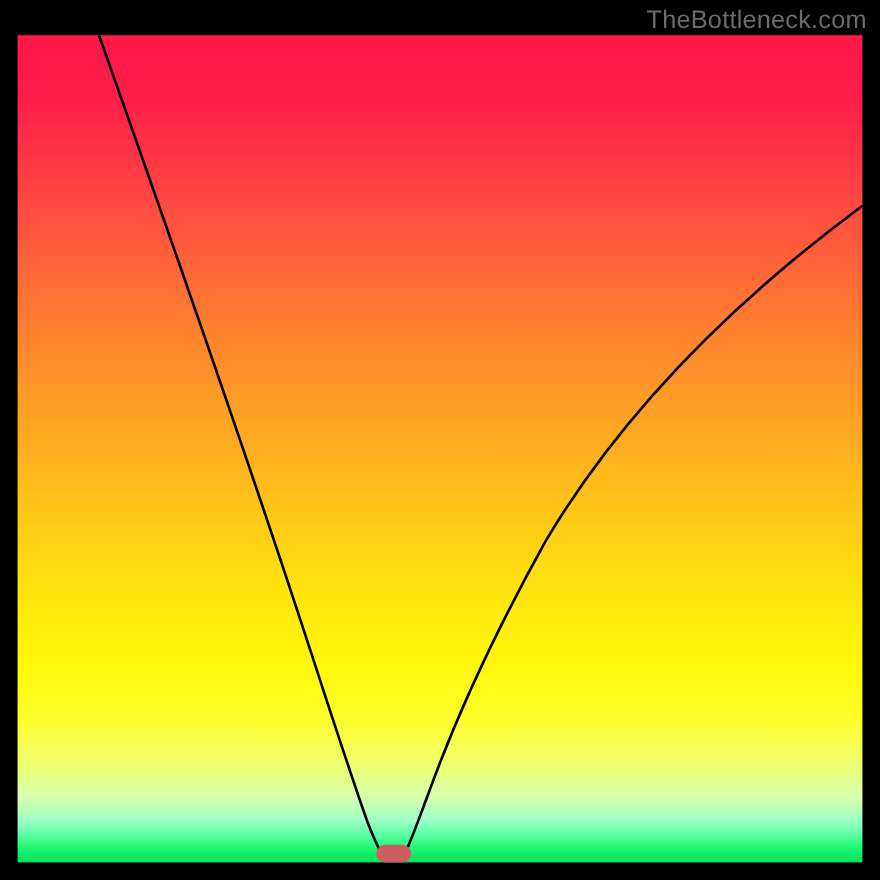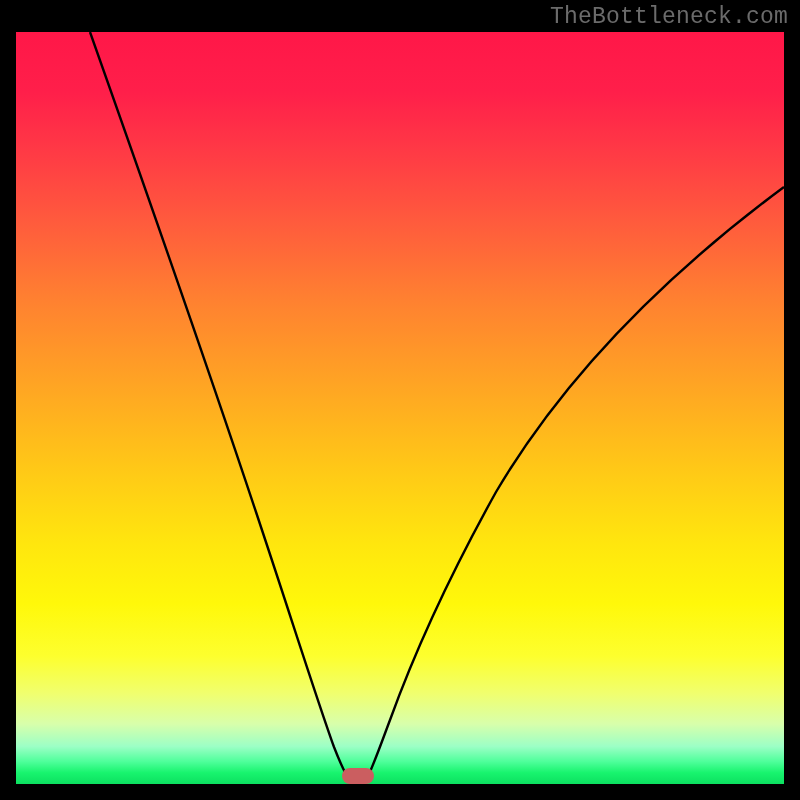--- a/index.html
+++ b/index.html
@@ -46,21 +46,21 @@
     );
   }
   .watermark {
     position: absolute;
     top: 4px;
     right: 12px;
     color: #6b6b6b;
     font-size: 23px;
     font-weight: 400;
     letter-spacing: 0.2px;
-    font-family: Liberation Mono, monospace;
+    font-family: Liberation Sans, sans-serif;
   }
   .overlay-svg {
     position: absolute;
     left: 0;
     top: 0;
     width: 768px;
     height: 752px;
     pointer-events: none;
   }
   .marker {

